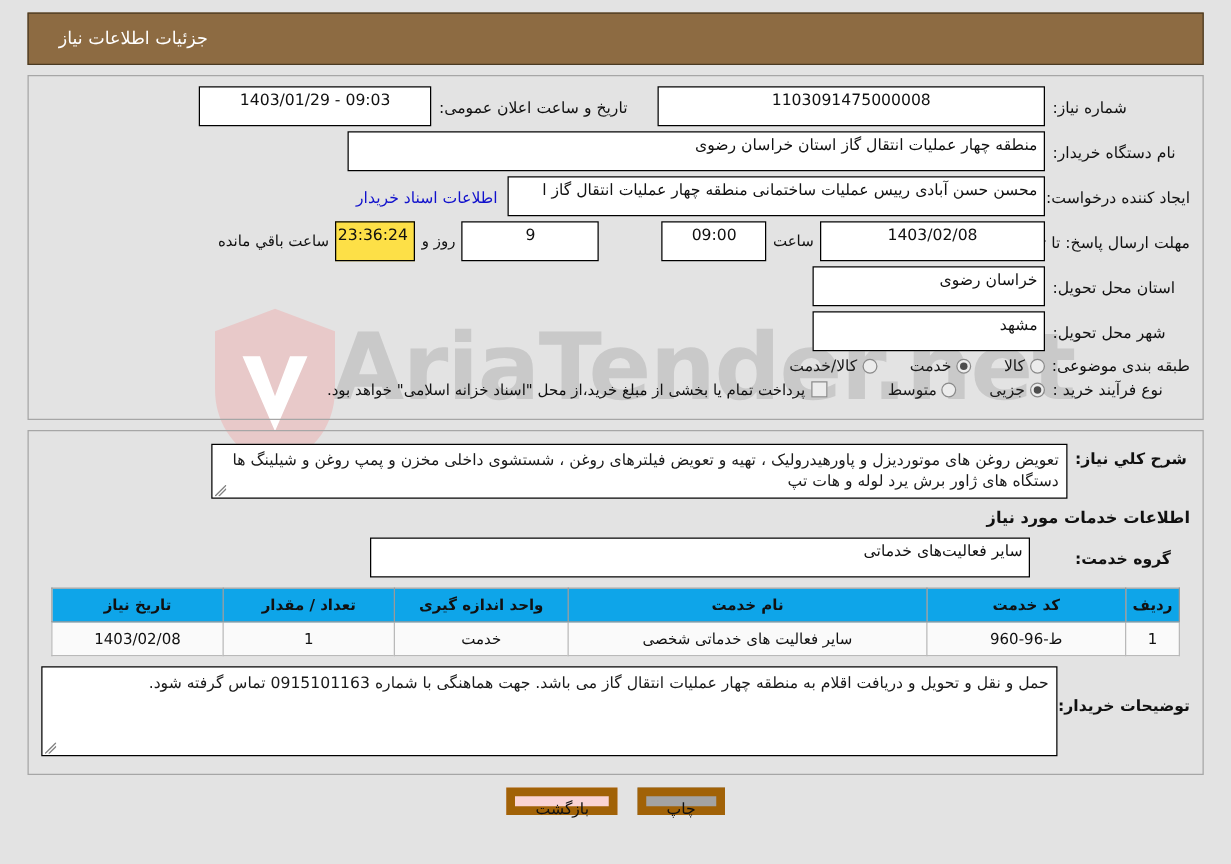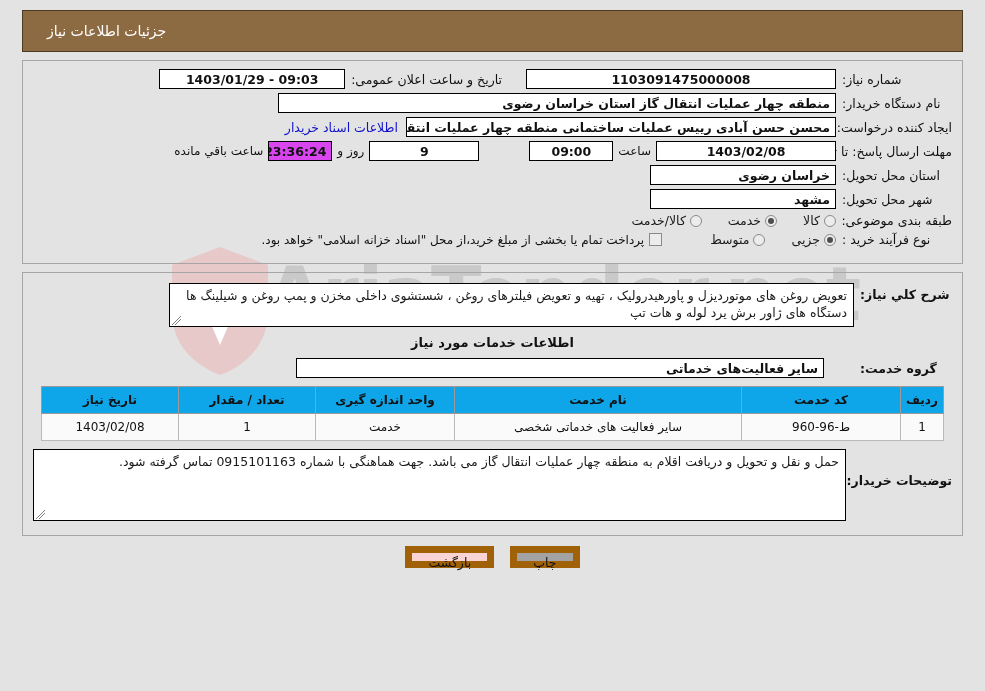--- a/index.html
+++ b/index.html
@@ -64,26 +64,26 @@
 
   
   .row{display:flex;align-items:center;margin-bottom:4px;}
   .lbl{
     text-align:left;font-size:12.5px;color:#111;
     white-space:nowrap;padding-left:6px;flex:none;
   }
   .lbl-w{width:110px;}
   .fld{
     background:#ffffff;border:1px solid #000000;
-    height:20px;line-height:20px;
+    height:32px;line-height:20px;
     font-size:12.5px;padding:0 5px;box-sizing:border-box;
-    text-align:center;color:#111;overflow:hidden;white-space:nowrap;font-weight:bold;
+    text-align:center;color:#111;overflow:hidden;white-space:nowrap;
   }
   .fld.right{text-align:right;}
-  .fld.yellow{background:#d946ef;}
+  .fld.yellow{background:#fde047;}
 
   .small-lbl{font-size:12px;white-space:nowrap;padding:0 5px;color:#111;}
   .link{color:#1111cc;font-size:12.5px;white-space:nowrap;cursor:pointer;}
 
   
   .radio{
     width:12px;height:12px;border-radius:50%;
     border:1px solid #8a8a8a;background:#ececec;
     display:inline-block;box-sizing:border-box;position:relative;
     flex:none;
@@ -108,21 +108,21 @@
     text-align:right;position:relative;overflow:hidden;
   }
   .ta .grip{
     position:absolute;left:2px;bottom:1px;
     width:9px;height:9px;opacity:.75;
   }
   .ta .grip svg{display:block;}
 
   .section-head{
     font-weight:bold;font-size:13px;color:#111;
-    margin:8px 0 8px 0;text-align:center;
+    margin:8px 0 8px 0;text-align:right;
   }
 
   
   table.tbl{
     border-collapse:collapse;width:100%;
     background:#ffffff;font-size:12px;
   }
   table.tbl th{
     background:#0ea5e9;border:1px solid #9a9a9a;
     height:26px;font-weight:bold;color:#111;font-size:12px;

